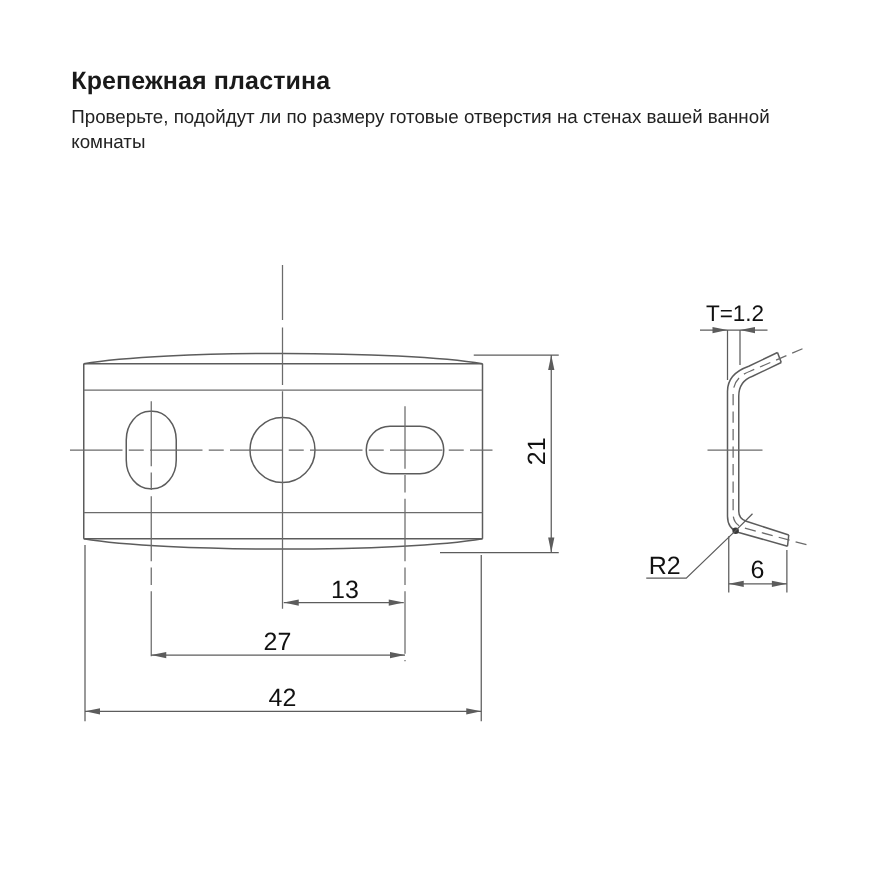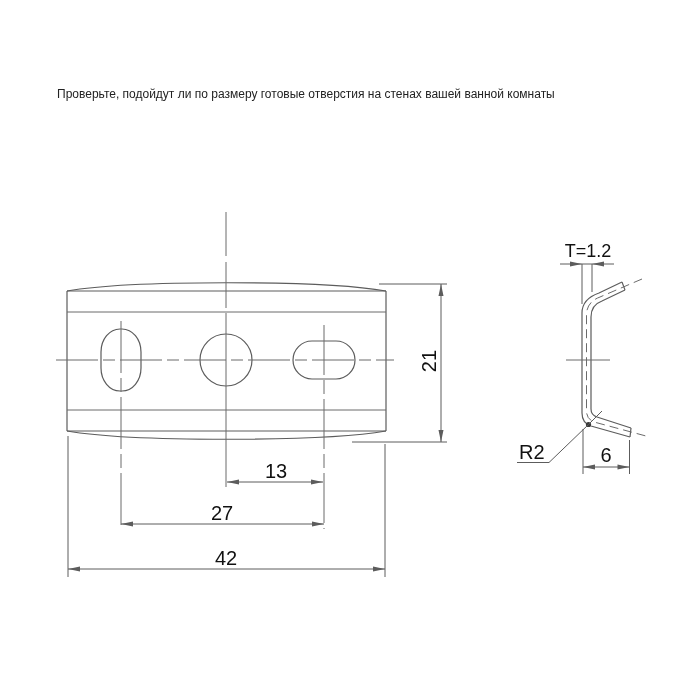--- a/index.html
+++ b/index.html
@@ -11,37 +11,38 @@
     overflow:hidden;
   }
   .page{position:absolute;inset:0;}
   .title{
     position:absolute;left:57px;top:54px;
     font-size:20px;font-weight:700;color:#1a1a1a;
     letter-spacing:0.1px;
   }
   .description{
     position:absolute;left:57px;top:84px;
-    font-size:12px;line-height:20px;color:#222222;
+    font-size:15px;line-height:20px;color:#222222;
     max-width:620px;
   }
   .description span{display:block;}
   svg{position:absolute;left:0;top:0;}
   svg text{
     font-family:"Liberation Sans", sans-serif;
     fill:#111111;
   }
   .dim-text{font-size:20px;}
   .dim-text-small{font-size:18px;}
 </style>
 </head>
 <body>
 
 <div class="page">
 
+  <div class="title">Крепежная пластина</div>
 
   <div class="description">
     <span>Проверьте, подойдут ли по размеру готовые отверстия на стенах вашей ванной комнаты</span>
   </div>
 
   <svg width="700" height="700" viewBox="0 0 700 700">
 
     <g stroke="#5c5c5c" stroke-width="1.2" fill="none">
 
       <path d="M 67,291 C 130,280 323,280 386,291"></path>

